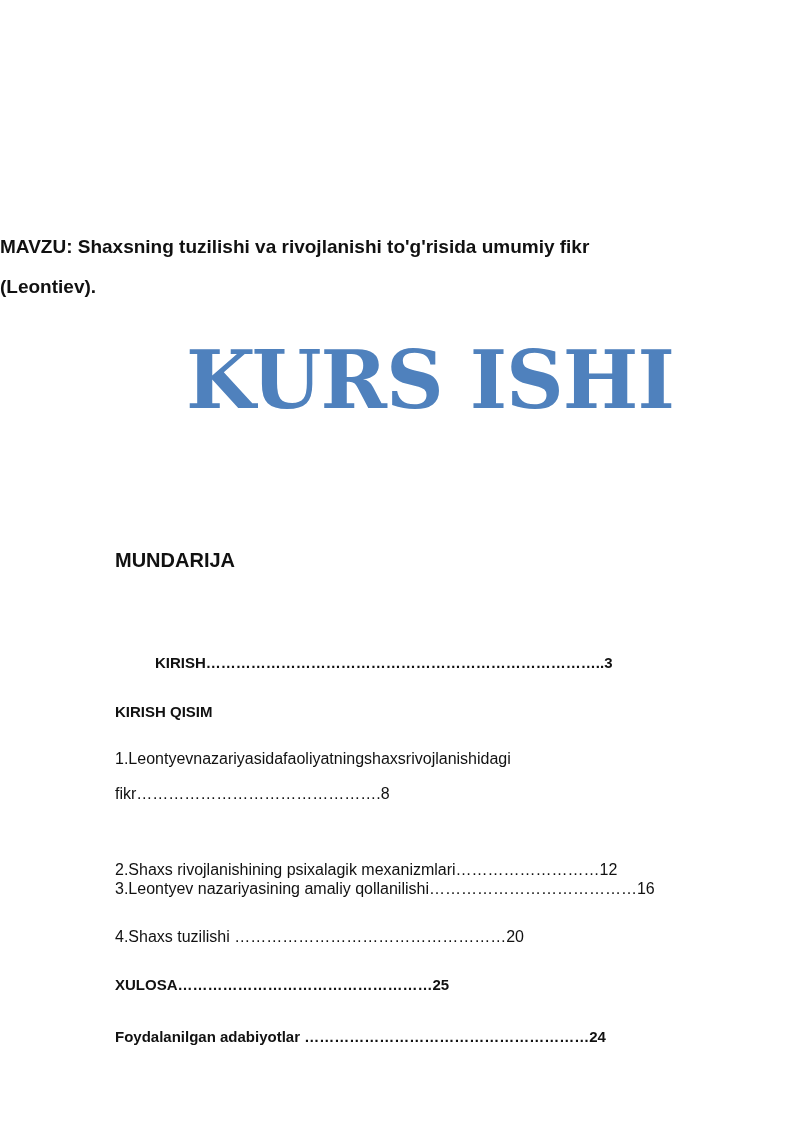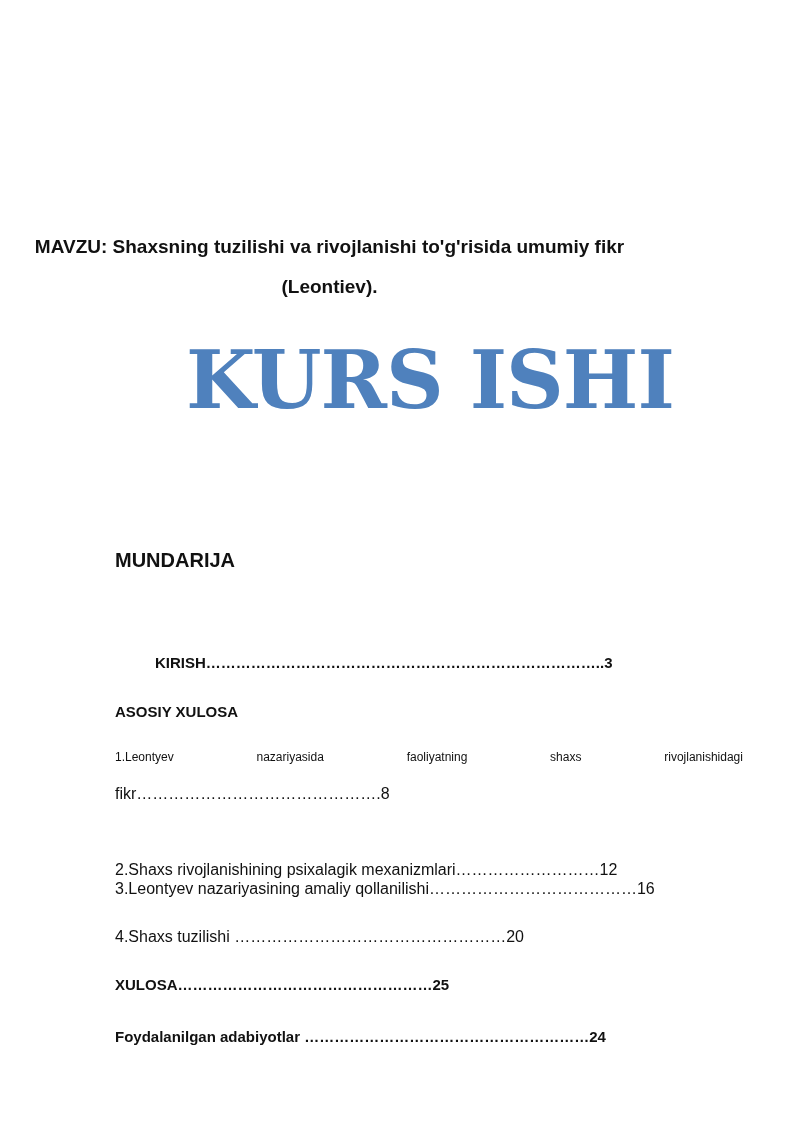--- a/index.html
+++ b/index.html
@@ -1,46 +1,46 @@
 <!DOCTYPE html>
 <html><head>
 <meta charset="utf-8">
 <style>
   html, body { margin: 0; padding: 0; background: #ffffff; }
   body { width: 800px; height: 1131px; position: relative; overflow: hidden; color: #111; font-family: "Liberation Sans", sans-serif; }
   .abs { position: absolute; white-space: nowrap; }
-  .topic { left: 0; width: 659px; text-align: center; font-weight: bold; font-size: 19px; }
+  .topic { left: 0; width: 659px; font-weight: bold; font-size: 19px; }
   .topic1 { top: 236px; }
   .topic2 { top: 276px; }
   .big-title { left: 0; width: 860px; text-align: center; top: 330px; font-family: "DejaVu Serif", serif; font-weight: bold; font-size: 80px; color: #4f81bd; letter-spacing: -1px; line-height: 100px; }
   .toc-heading { left: 115px; top: 549px; font-size: 20px; font-weight: bold; }
   .toc { left: 115px; font-size: 15px; }
   .bold { font-weight: bold; }
   .l-kirish { top: 654px; font-size: 15px; margin-left: 40px; }
   .l-asosiy { top: 703px; }
-  .l-1a { top: 750px; width: 628px; display: flex; justify-content: space-between; font-size: 12px; }
+  .l-1a { top: 750px; width: 628px; display: flex; font-size: 16px; }
   .l-1b { top: 785px; font-size: 16px; }
   .l-2 { top: 832px; font-size: 16px; margin-top: 29px; }
   .l-3 { top: 880px; font-size: 16px; }
   .l-4 { top: 928px; font-size: 16px; }
   .l-xulosa { top: 976px; font-size: 15px; font-weight: bold; }
   .l-foyd { top: 1028px; font-size: 15px; font-weight: bold; }
 </style>
 </head>
 <body>
 
 <div class="abs topic topic1">MAVZU: Shaxsning tuzilishi va rivojlanishi to'g'risida umumiy fikr</div>
 <div class="abs topic topic2">(Leontiev).</div>
 
 <div class="abs big-title">KURS ISHI</div>
 
 <div class="abs toc-heading">MUNDARIJA</div>
 
 <div class="abs toc bold l-kirish">KIRISH……………………………………………………………………..3</div>
-<div class="abs toc bold l-asosiy">ASOSIY XULOSA</div>
+<div class="abs toc bold l-asosiy">KIRISH QISIM</div>
 
 <div class="abs toc l-1a">
   <span>1.Leontyev</span>
   <span>nazariyasida</span>
   <span>faoliyatning</span>
   <span>shaxs</span>
   <span>rivojlanishidagi</span>
 </div>
 <div class="abs toc l-1b">fikr……………………………………….8</div>
 

